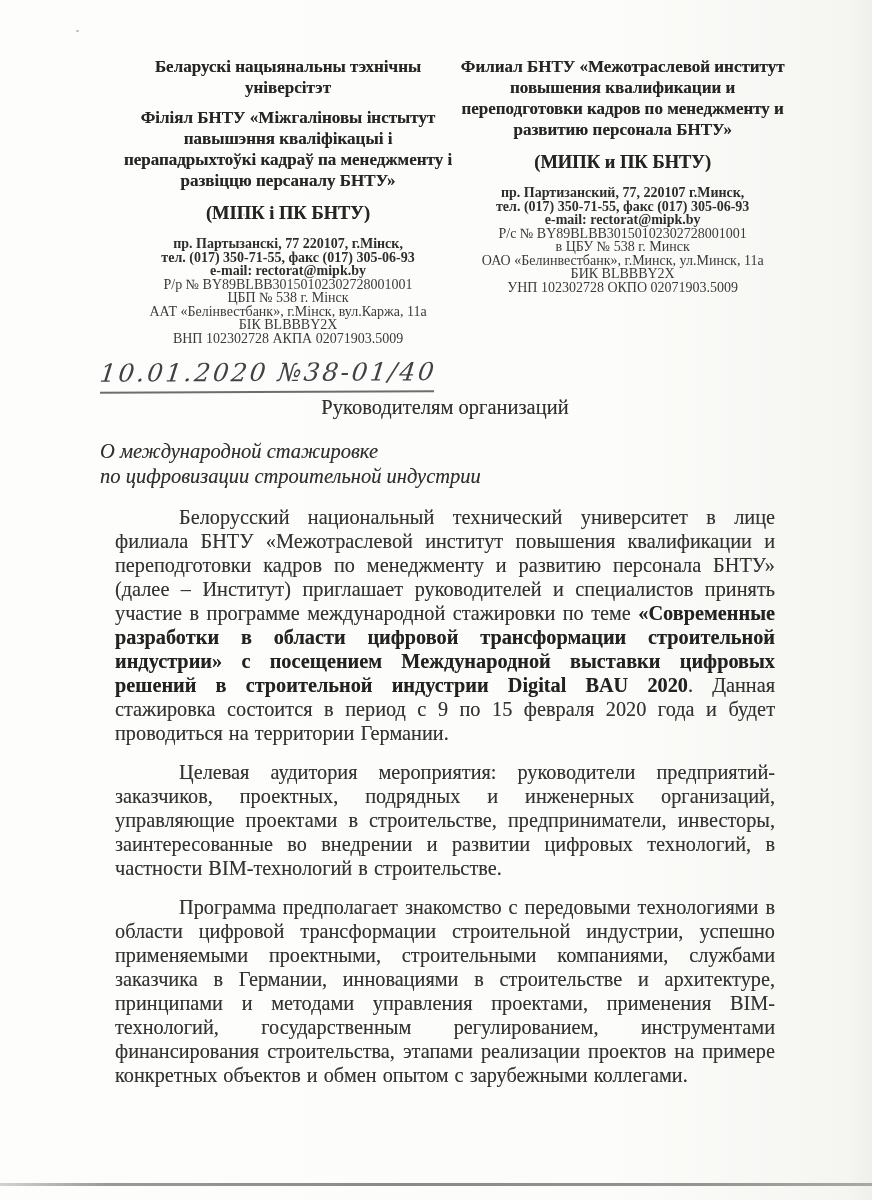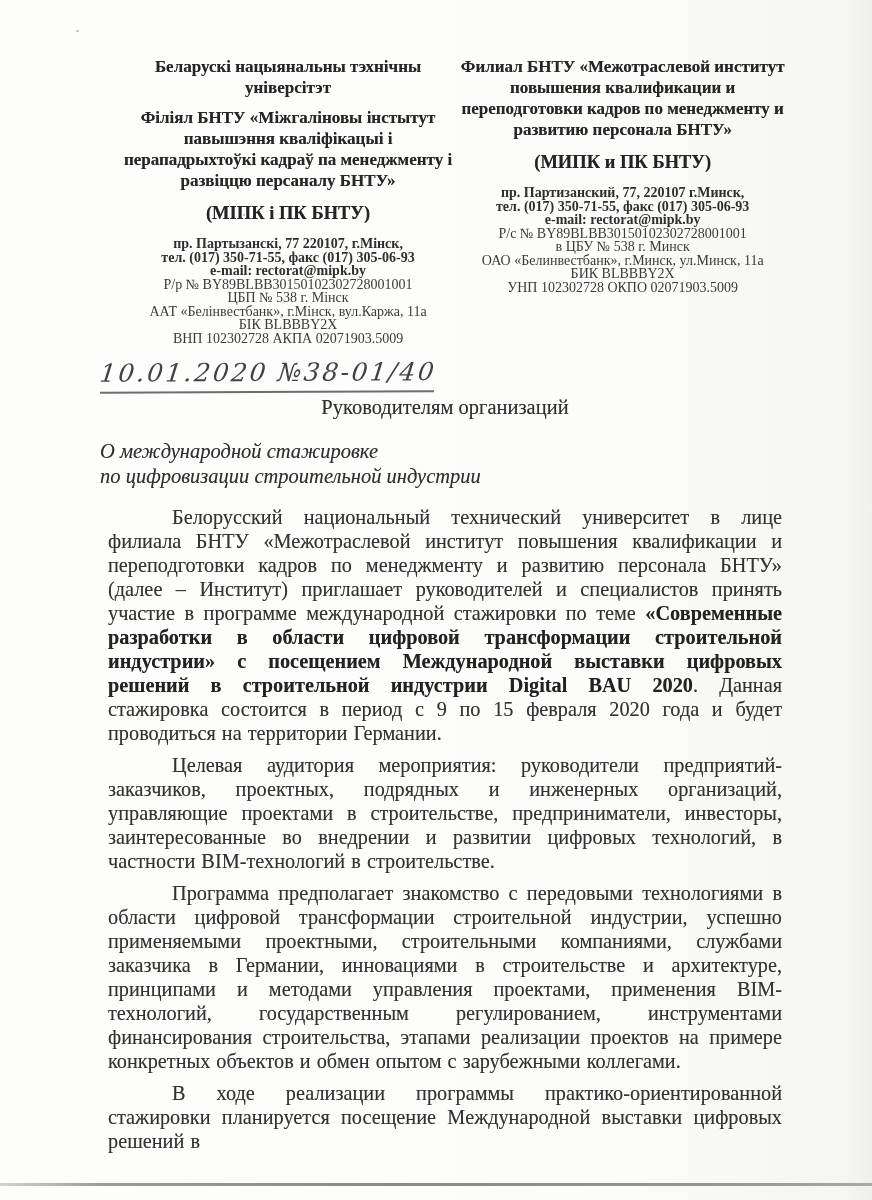--- a/index.html
+++ b/index.html
@@ -65,21 +65,21 @@
     font-size: 20.5px;
     line-height: 25px;
     color: #303030;
     text-shadow: 0 0 0.5px rgba(40,40,40,0.45);
   }
   .subject div { margin: 0; font-style: italic; }
 
   
   .body { margin-top: 16px; }
   .body p {
-    margin: 8px;
+    margin: 15px;
     text-align: justify;
     text-indent: 64px;
     font-size: 20.3px;
     line-height: 24px;
     color: #333;
     text-shadow: 0 0 0.5px rgba(45,45,45,0.45);
     word-spacing: 1px;
   }
   .body b { color: #222; }
 
@@ -140,21 +140,20 @@
 
     <div class="subject">
       <div>О международной стажировке</div>
       <div>по цифровизации строительной индустрии</div>
     </div>
 
     <div class="body">
       <p><span>Белорусский национальный технический университет в лице филиала БНТУ «Межотраслевой институт повышения квалификации и переподготовки кадров по менеджменту и развитию персонала БНТУ» (далее – Институт) приглашает руководителей и специалистов принять участие в программе международной стажировки по теме </span><b>«Современные разработки в области цифровой трансформации строительной индустрии» с посещением Международной выставки цифровых решений в строительной индустрии Digital BAU 2020</b><span>. Данная стажировка состоится в период с 9 по 15 февраля 2020 года и будет проводиться на территории Германии.</span></p>
       <p><span>Целевая аудитория мероприятия: руководители предприятий-заказчиков, проектных, подрядных и инженерных организаций, управляющие проектами в строительстве, предприниматели, инвесторы, заинтересованные во внедрении и развитии цифровых технологий, в частности BIM-технологий в строительстве.</span></p>
       <p><span>Программа предполагает знакомство с передовыми технологиями в области цифровой трансформации строительной индустрии, успешно применяемыми проектными, строительными компаниями, службами заказчика в Германии, инновациями в строительстве и архитектуре, принципами и методами управления проектами, применения BIM-технологий, государственным регулированием, инструментами финансирования строительства, этапами реализации проектов на примере конкретных объектов и обмен опытом с зарубежными коллегами.</span></p>
-      <p><span>В ходе реализации программы практико-ориентированной стажировки планируется посещение Международной выставки цифровых решений в</span></p>
     </div>
 
   </div>
 
   <div class="speck speck1"></div>
   <div class="speck speck2"></div>
   <div class="scan-line"></div>
 </div>
 
 </body></html>

